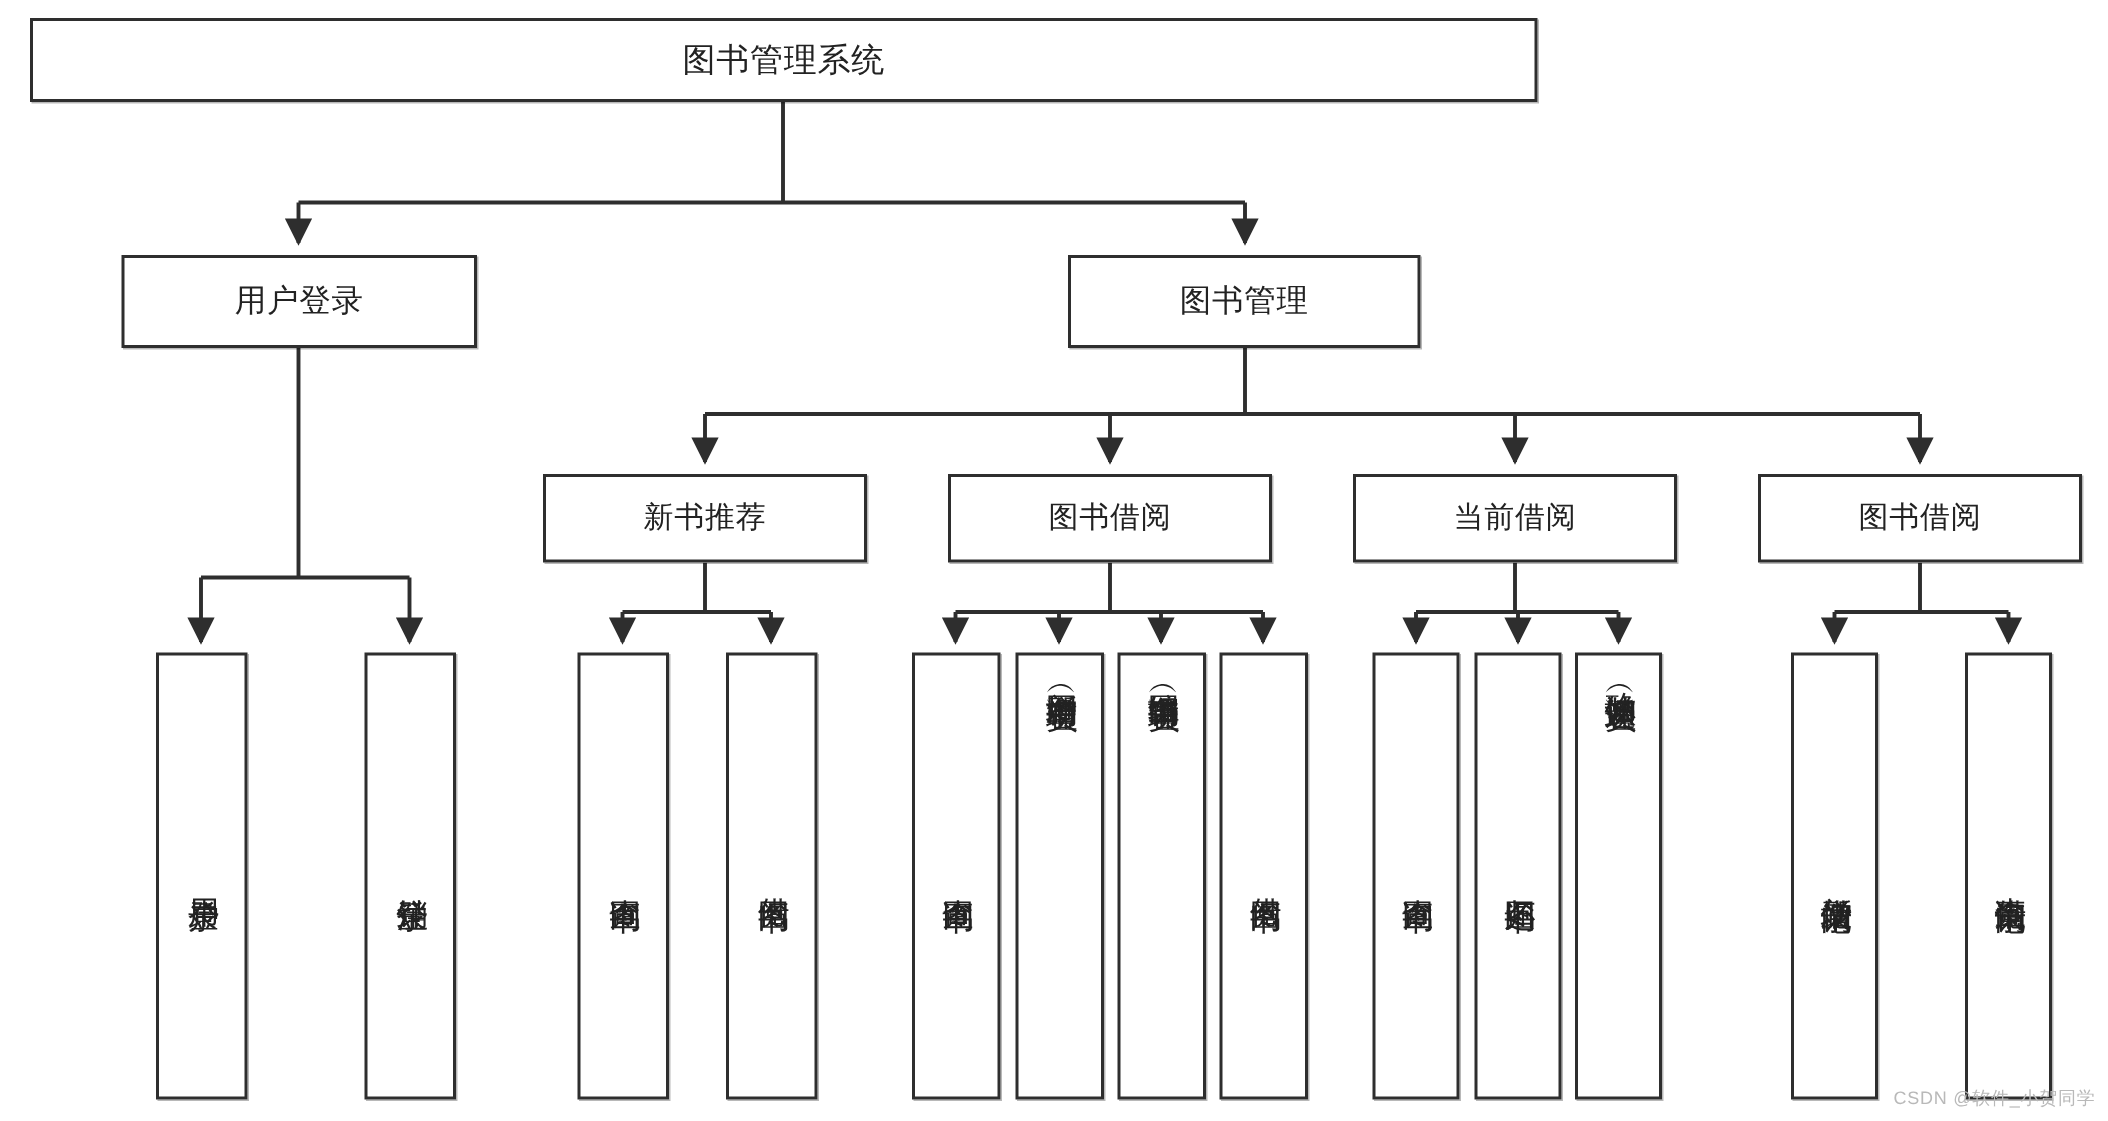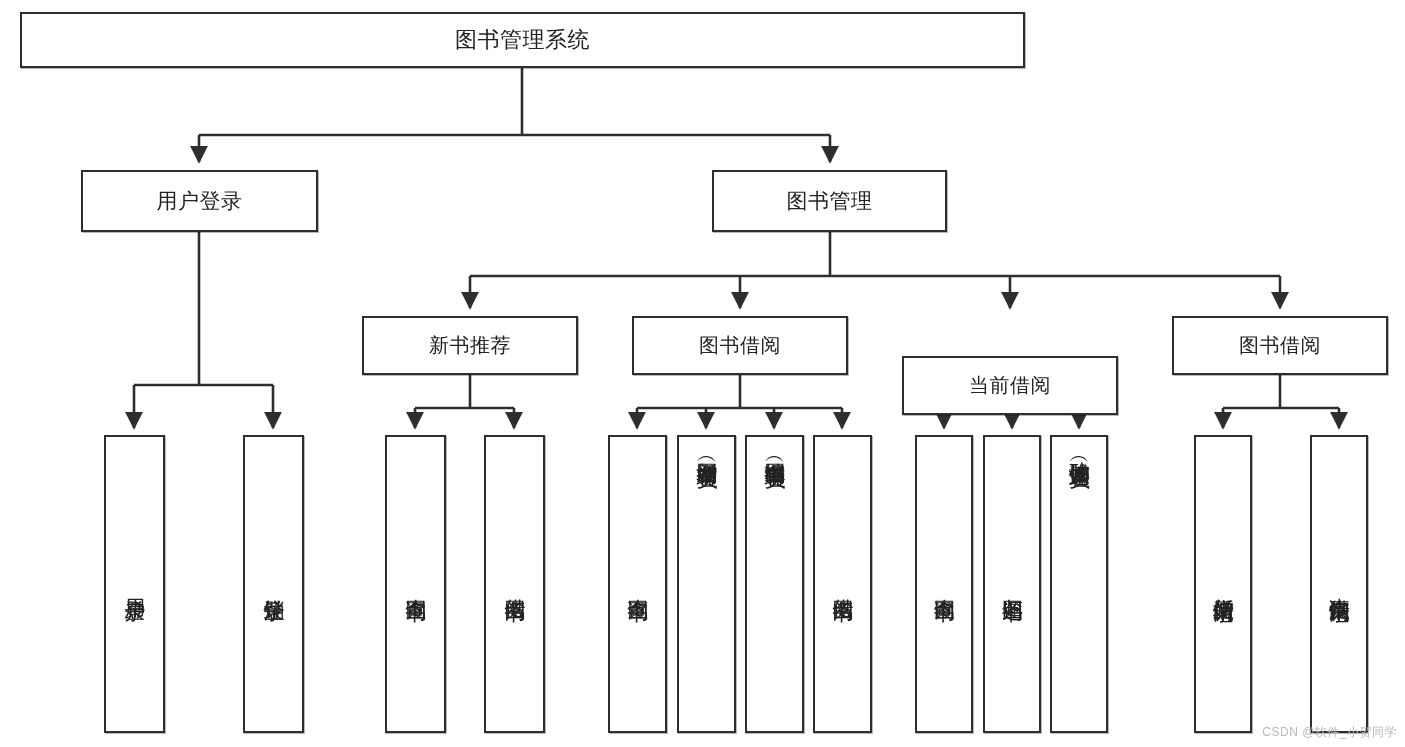--- a/index.html
+++ b/index.html
@@ -139,21 +139,21 @@
   <div class="node l3" style="left:362px; top:316px; width:216px; height:59px;">
     <span class="label">新书推荐</span>
   </div>
 
   <div class="node l2" style="left:712px; top:170px; width:235px; height:62px;">
     <span class="label">图书管理</span>
   </div>
   <div class="node l3" style="left:632px; top:316px; width:216px; height:59px;">
     <span class="label">图书借阅</span>
   </div>
-  <div class="node l3" style="left:902px; top:316px; width:216px; height:59px;margin-top:40px;">
+  <div class="node l3" style="left:902px; top:316px; width:216px; height:59px;">
     <span class="label">当前借阅</span>
   </div>
   <div class="node l3" style="left:1172px; top:316px; width:216px; height:59px;">
     <span class="label">图书借阅</span>
   </div>
 
   <div class="node leaf center" style="left:104px; top:435px; width:61px; height:298px;">
     <span class="label">用户登录</span>
   </div>
   <div class="node leaf center" style="left:243px; top:435px; width:61px; height:298px;">

